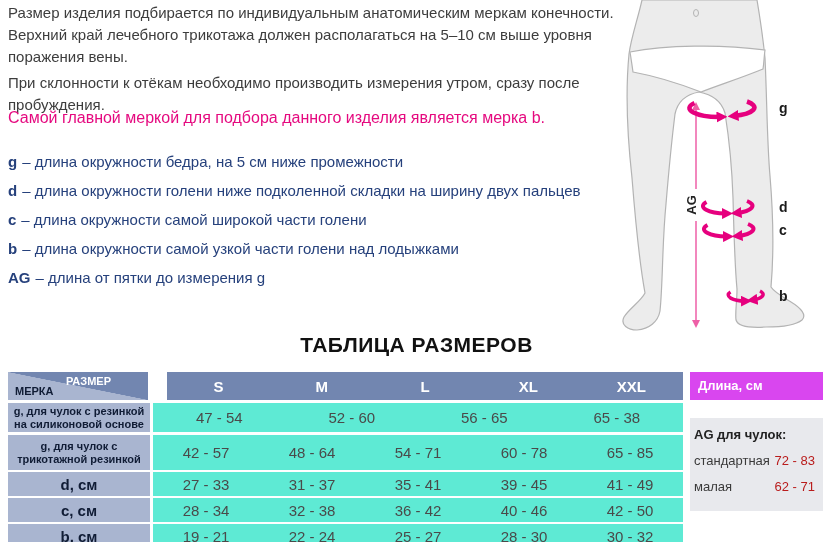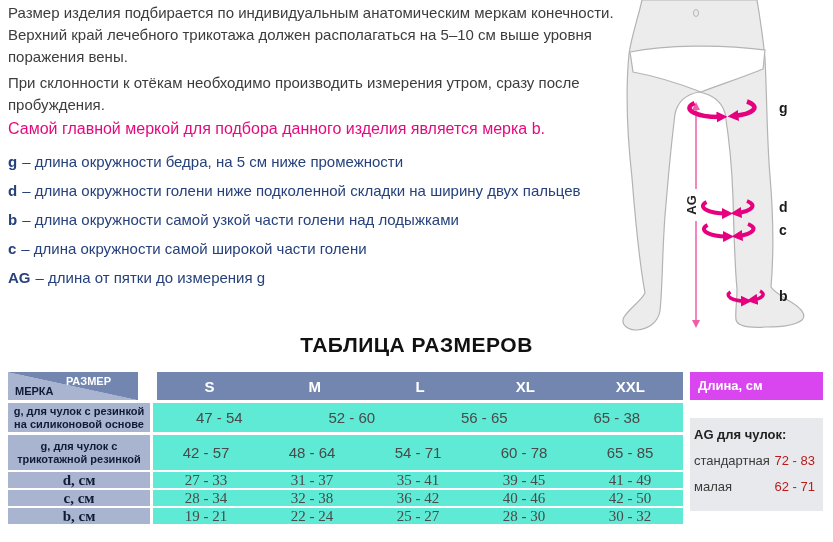--- a/index.html
+++ b/index.html
@@ -4,57 +4,57 @@
 <style>
   * { margin:0; padding:0; box-sizing:border-box; }
   body { background:#fff; font-family:"Liberation Sans", sans-serif; }
   .stage { position:relative; width:833px; height:542px; background:#fff; overflow:hidden; }
 
   
   .intro { position:absolute; left:8px; top:2px; width:618px; color:#3d3d3d;
            font-size:15px; line-height:22px; }
   .intro-p2 { position:absolute; left:8px; top:72px; width:618px; color:#3d3d3d;
            font-size:15px; line-height:22px; }
-  .highlight { position:absolute; left:8px; top:118px; width:640px; color:#e5097f;
+  .highlight { position:absolute; left:8px; top:107px; width:640px; color:#e5097f;
            font-size:16px; line-height:22px; }
 
   
   .measures { position:absolute; left:8px; top:152px; width:640px; list-style:none; }
   .measures li { color:#26417c; font-size:15px; line-height:19px; margin-bottom:10px; }
   .measures .letter { font-weight:bold; margin-right:5px; }
 
   
   .figure { position:absolute; left:620px; top:0; width:213px; height:340px; }
 
   
   .table-title { position:absolute; left:0; top:333px; width:833px; text-align:center;
            font-size:21px; font-weight:bold; color:#111; letter-spacing:0.5px; }
 
   
   .size-table { position:absolute; left:8px; top:372px; width:675px; }
   .t-row { display:flex; }
   .t-head { height:28px; }
-  .corner { width:130px; margin-right:19px; position:relative; flex:none;
+  .corner { width:140px; margin-right:19px; position:relative; flex:none;
             background:linear-gradient(to top right, #a9b5d0 49.6%, #7286b0 50.4%); }
   .corner .c-top { position:absolute; top:3px; left:58px; color:#fff; font-size:11px; font-weight:bold; }
   .corner .c-bot { position:absolute; bottom:3px; left:7px; color:#101c35; font-size:11px; font-weight:bold; }
   .head-band { flex:1; background:#7286b0; display:flex; }
   .head-band .col { flex:1; display:flex; align-items:center; justify-content:center;
             color:#fff; font-size:15px; font-weight:bold; }
   .d-row { margin-top:3px; }
   .d-row.tight { margin-top:2px; }
   .row-label { width:142px; margin-right:3px; flex:none; background:#a9b5d0;
             display:flex; align-items:center; justify-content:center; text-align:center;
             color:#101c35; font-weight:bold; white-space:pre-line; }
   .row-label.small { font-size:11px; line-height:13px;text-align:center; }
   .row-label.big { font-size:15px; }
   .data-band { flex:1; background:#5eead4; display:flex; }
   .data-band .cell { flex:1; display:flex; align-items:center; justify-content:center;
             color:#4a4a4a; font-size:15px; }
-  .h29 { height:29px; } .h26 { height:35px; } .h24 { height:16px;font-family:Liberation Serif, serif; }
+  .h29 { height:29px; } .h26 { height:35px; } .h24 { height:24px; }
 
   
   .length-panel { position:absolute; left:690px; top:372px; width:133px; }
   .lp-head { height:28px; background:#d946ef; color:#fff; font-size:13px; font-weight:bold;
             line-height:28px; padding-left:8px; }
   .lp-body { margin-top:18px; background:#e8e9ed; padding:9px 8px 6px 4px; }
   .lp-sub { font-size:13px; font-weight:bold; color:#222; margin-bottom:11px; }
   .lp-row { display:flex; justify-content:space-between; font-size:13px; color:#3a3a3a;
             margin-bottom:11px; }
   .lp-row .val { color:#b91c1c; }
@@ -64,22 +64,22 @@
 
 <div class="stage">
 
   <p class="intro">Размер изделия подбирается по индивидуальным анатомическим меркам конечности. Верхний край лечебного трикотажа должен располагаться на 5–10 см выше уровня поражения вены.</p>
   <p class="intro-p2">При склонности к отёкам необходимо производить измерения утром, сразу после пробуждения.</p>
   <p class="highlight">Самой главной меркой для подбора данного изделия является мерка b.</p>
 
   <ul class="measures">
     <li><span class="letter">g</span><span>– длина окружности бедра, на 5 см ниже промежности</span></li>
     <li><span class="letter">d</span><span>– длина окружности голени ниже подколенной складки на ширину двух пальцев</span></li>
+    <li><span class="letter">c</span><span>– длина окружности самой широкой части голени</span></li>
     <li><span class="letter">b</span><span>– длина окружности самой узкой части голени над лодыжками</span></li>
-    <li><span class="letter">c</span><span>– длина окружности самой широкой части голени</span></li>
     <li><span class="letter">AG</span><span>– длина от пятки до измерения g</span></li>
   </ul>
 
   <svg class="figure" viewBox="0 0 213 340" xmlns="http://www.w3.org/2000/svg">
     <defs>
       <marker id="pa" markerUnits="userSpaceOnUse" markerWidth="11" markerHeight="11" refX="5" refY="5.5" orient="auto">
         <path d="M0,0 L11,5.5 L0,11 Z" fill="#e6007e"></path>
       </marker>
       <marker id="pl" markerUnits="userSpaceOnUse" markerWidth="8" markerHeight="8" refX="6" refY="4" orient="auto">
         <path d="M0,0 L8,4 L0,8 Z" fill="#ee5fa7"></path>

